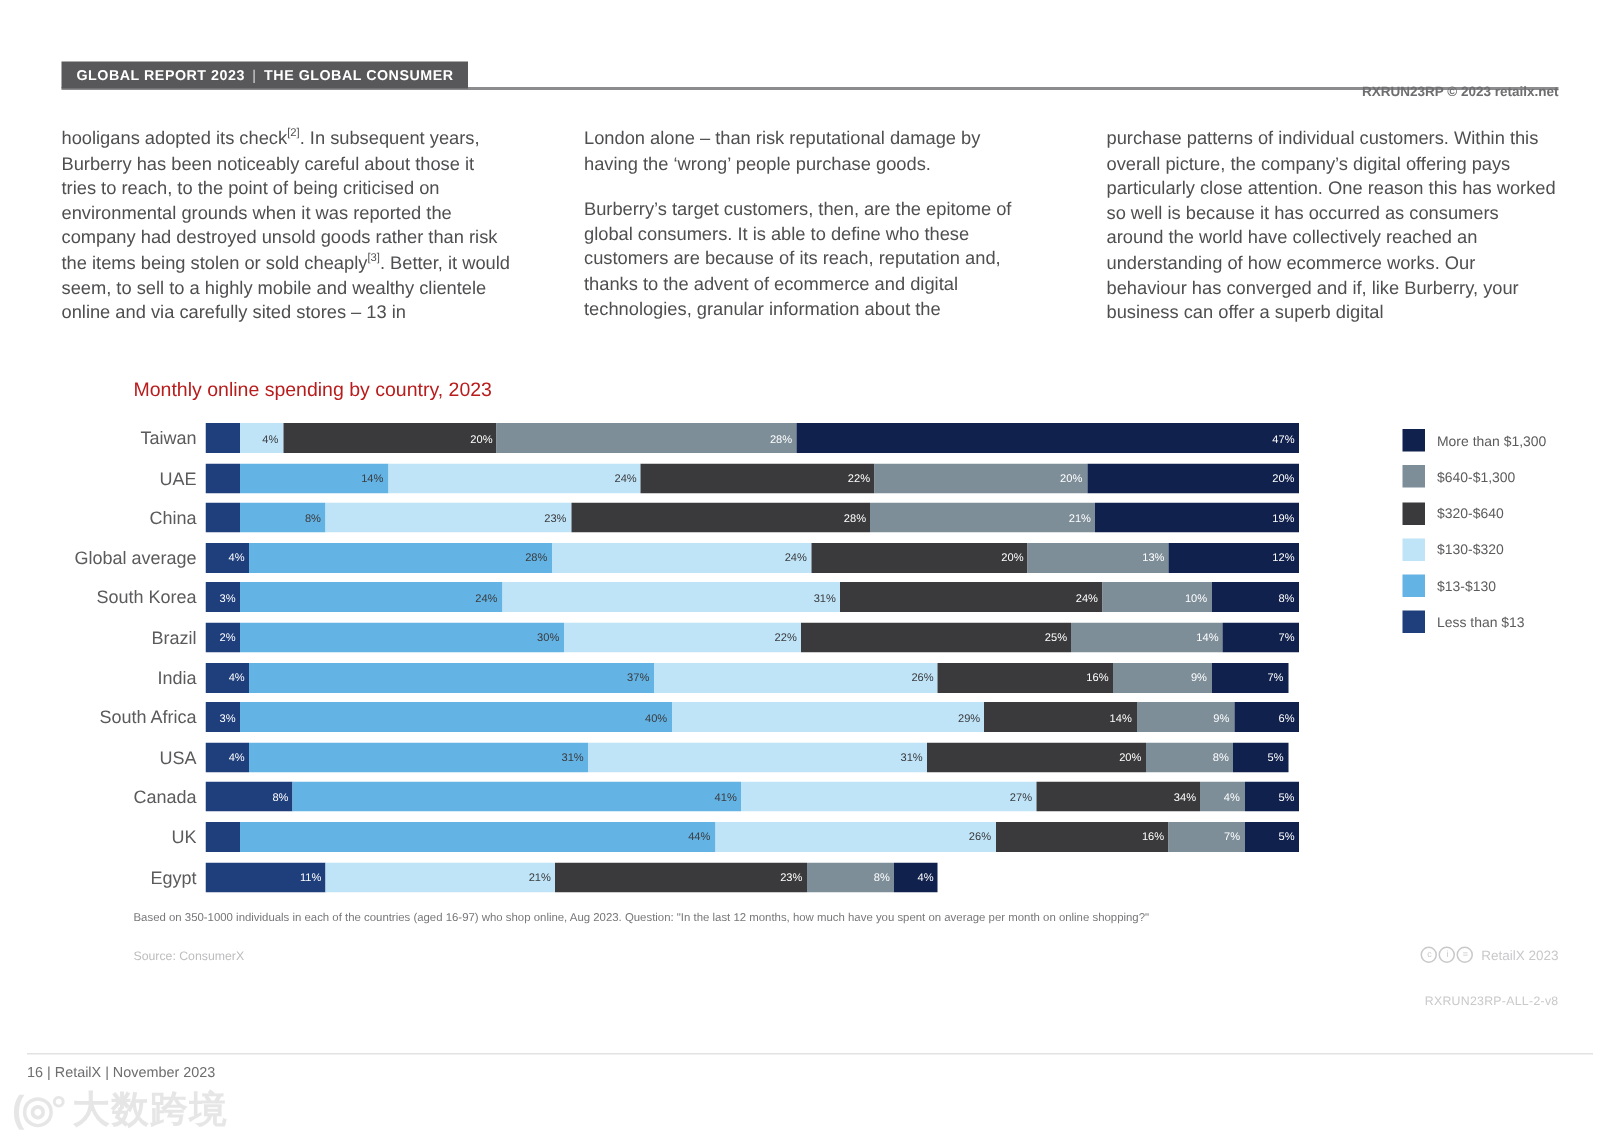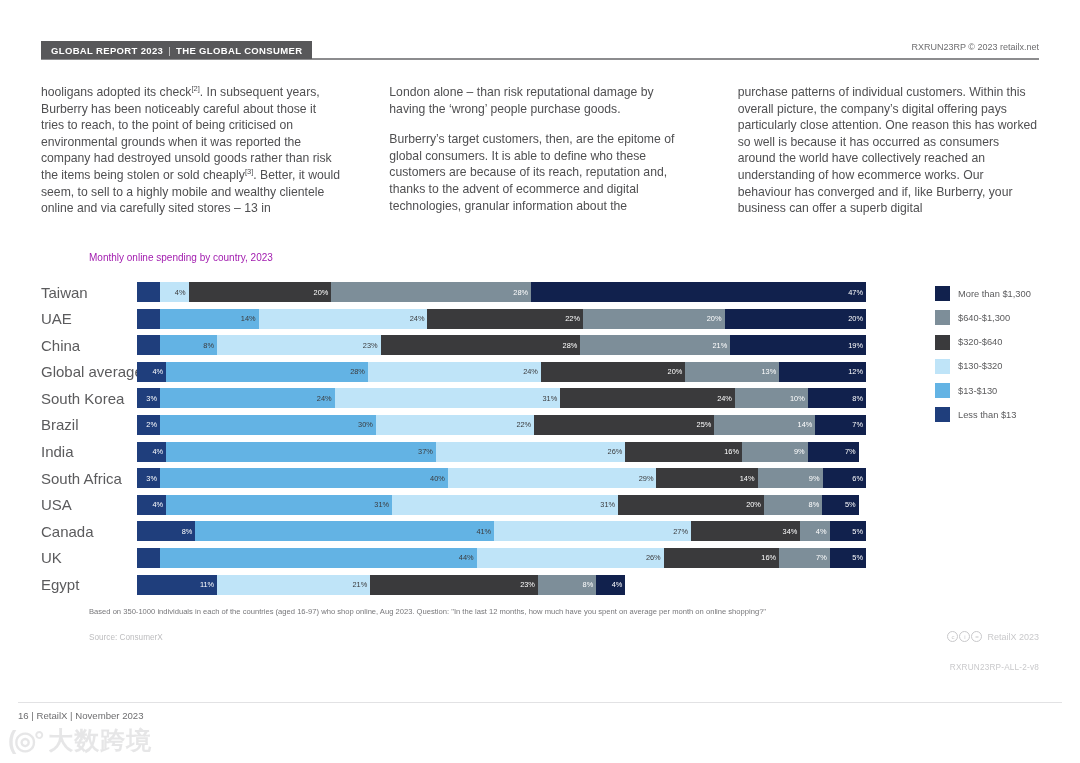--- a/index.html
+++ b/index.html
@@ -22,53 +22,53 @@
   }
   .header-tag{
     position:absolute;left:0;top:0;height:18px;
     background:#58585a;color:#ffffff;
     font-size:9.5px;font-weight:bold;letter-spacing:.35px;
     padding:0 10px;display:flex;align-items:center;
     white-space:nowrap;
   }
   .header-tag .sep{opacity:.75;margin:0 5px;font-weight:normal;}
   .header-right{
-    position:absolute;right:0;top:1px;
-    font-size:9px;color:#6e6e70;white-space:nowrap;
+    position:absolute;right:0;top:15px;
+    font-size:9px;color:#6e6e70;white-space:nowrap;font-weight:bold;
   }
 
   
   .cols{
     position:absolute;left:41px;top:84px;width:998px;
     display:flex;gap:15px;
   }
   .col{width:306px;margin-right:32px;}
   .col:last-child{margin-right:0;}
   .col p{
     margin:0 0 14px 0;
     font-size:12.2px;line-height:16.6px;color:#4f4f51;
   }
   .col p:last-child{margin-bottom:0;}
   sup{font-size:7.5px;vertical-align:super;line-height:0;}
 
   
   .chart-title{
     position:absolute;left:89px;top:252px;
-    font-size:10px;color:#a21caf;
+    font-size:13px;color:#b91c1c;
   }
   .chart-area{
     position:absolute;left:41px;top:282px;width:1000px;height:320px;
   }
   .rows{position:absolute;left:0;top:0;width:825px;}
   .row{
     display:flex;align-items:center;height:20px;margin-bottom:6.6px;
   }
   .row-label{
-    width:90px;padding-right:6px;
-    font-size:15px;color:#5b5b5d;white-space:nowrap;
+    width:90px;text-align:right;padding-right:6px;
+    font-size:12px;color:#5b5b5d;white-space:nowrap;
     flex:0 0 auto;
   }
   .bar{
     height:20px;flex:1 1 auto;display:flex;overflow:hidden;
   }
   .seg{
     height:100%;display:flex;align-items:center;justify-content:flex-end;
     font-size:7.4px;padding-right:3px;box-sizing:border-box;
     overflow:hidden;white-space:nowrap;
   }

